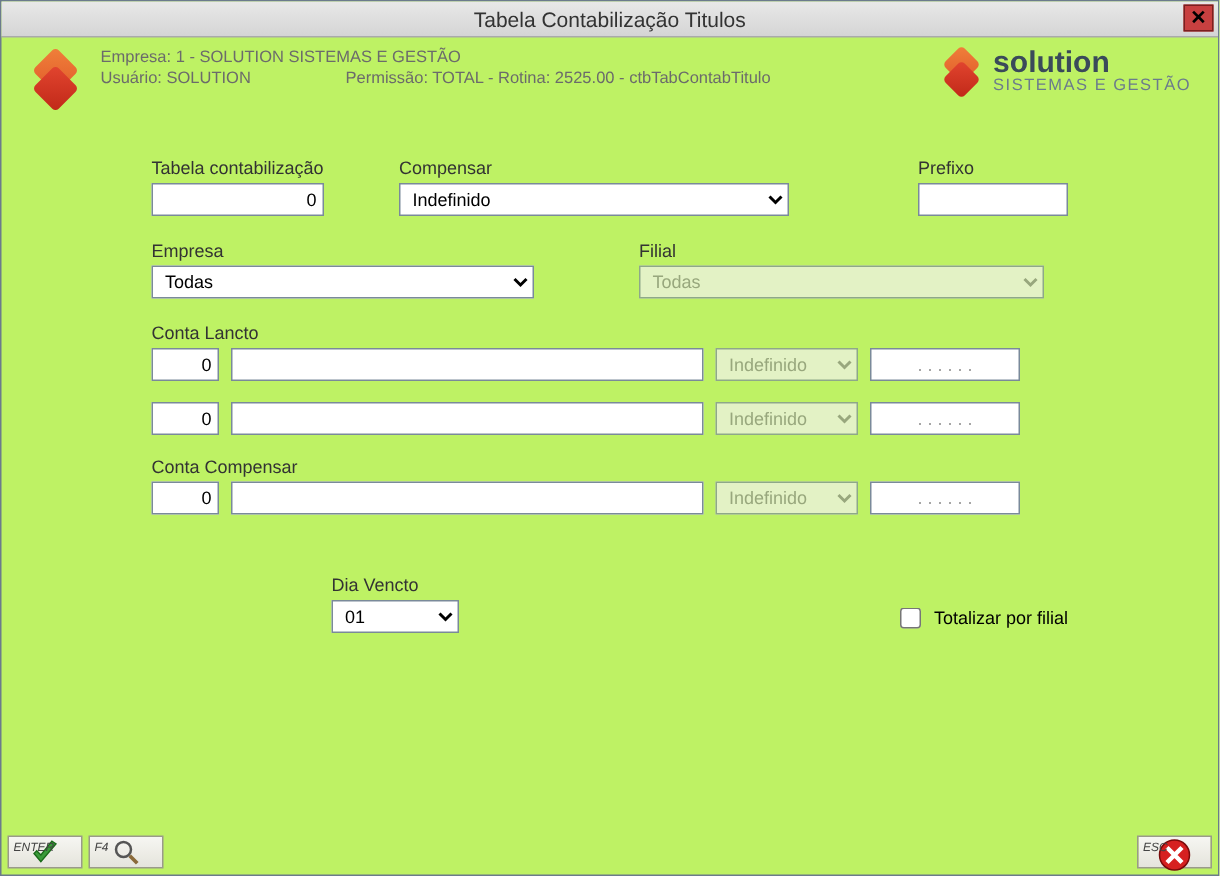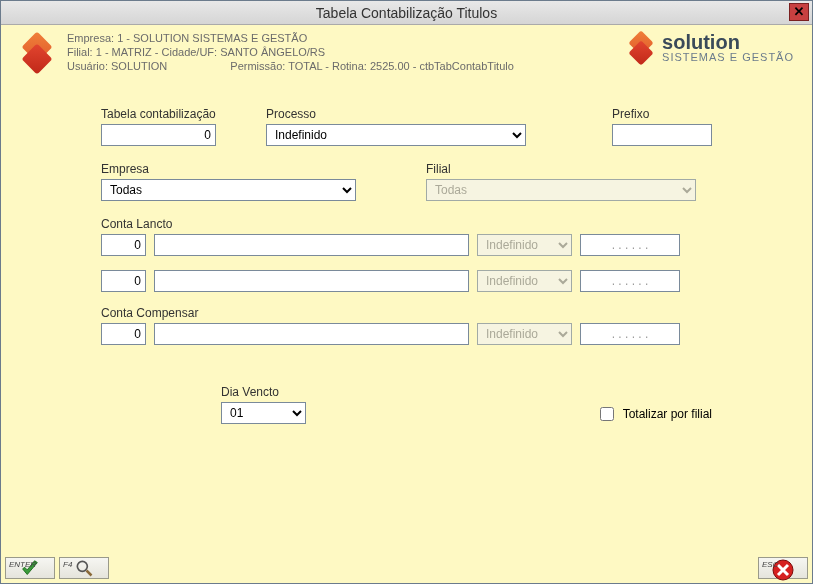--- a/index.html
+++ b/index.html
@@ -10,21 +10,21 @@
     font-size: 12px;
     background: #ffffff;
     width: 813px;
     height: 584px;
     overflow: hidden;
   }
   .window {
     width: 813px;
     height: 584px;
     border: 1px solid #6b7b8c;
-    background: #fef9c3;
+    background: #bef264;
     position: relative;
   }
   .titlebar {
     height: 24px;
     background: linear-gradient(to bottom, #e8e8e8, #d5d5d5);
     border-bottom: 1px solid #aaa;
     display: flex;
     align-items: center;
     justify-content: center;
     position: relative;
@@ -208,21 +208,20 @@
 
   <div class="header">
     <div class="logo-left">
       <div class="diamond-logo">
           <div class="d1"></div>
           <div class="d2"></div>
         </div>
     </div>
     <div class="header-info">
       <div>Empresa: 1 - SOLUTION SISTEMAS E GESTÃO</div>
-      <div>Filial: 1 - MATRIZ - Cidade/UF: SANTO ÂNGELO/RS</div>
       <div class="row2">
         <span>Usuário: SOLUTION</span>
         <span class="perm">Permissão: TOTAL - Rotina: 2525.00 - ctbTabContabTitulo</span>
       </div>
     </div>
     <div class="logo-right">
       <div class="diamond-logo">
           <div class="d1"></div>
           <div class="d2"></div>
         </div>
@@ -234,21 +233,21 @@
   </div>
 
   <div class="form-area">
 
     <div class="row">
       <div class="field-group" style="width:115px;">
         <span class="lbl">Tabela contabilização</span>
         <input class="input-text right" style="width: 115px;" value="0">
       </div>
       <div class="field-group" style="width:260px; margin-left:30px;">
-        <span class="lbl">Processo</span>
+        <span class="lbl">Compensar</span>
         <select class="select" style="width:260px;">
           <option>Indefinido</option>
         </select>
       </div>
       <div class="field-group" style="width:100px; margin-left:auto;">
         <span class="lbl">Prefixo</span>
         <input class="input-text" style="width: 100px;" value="">
       </div>
     </div>
 

